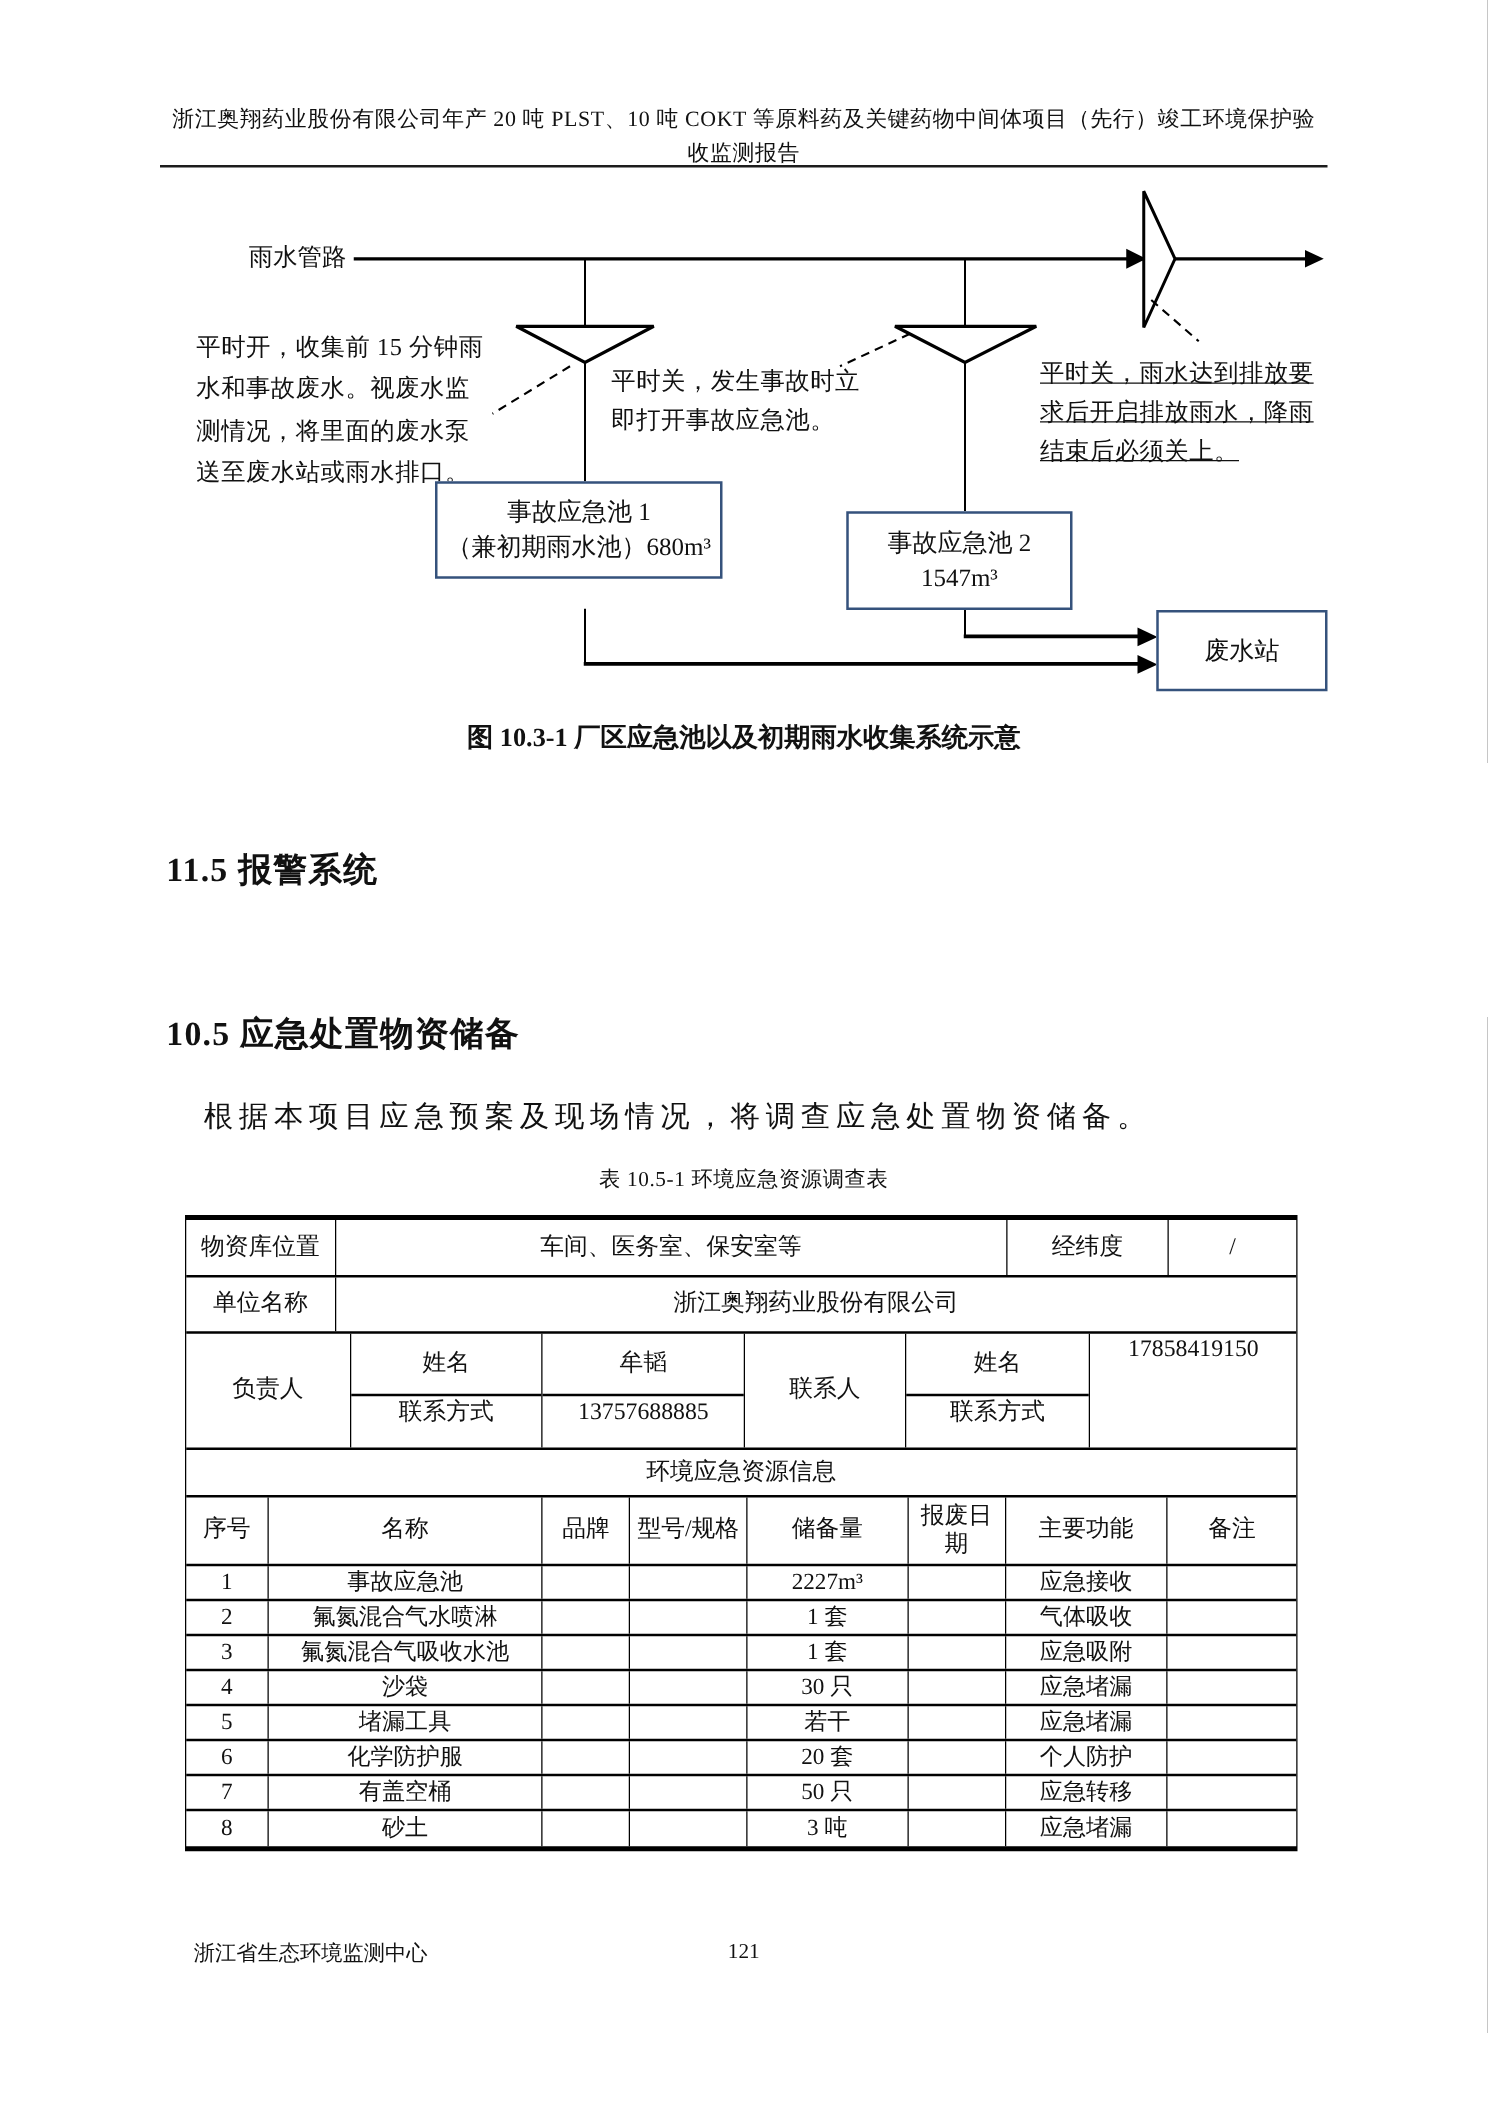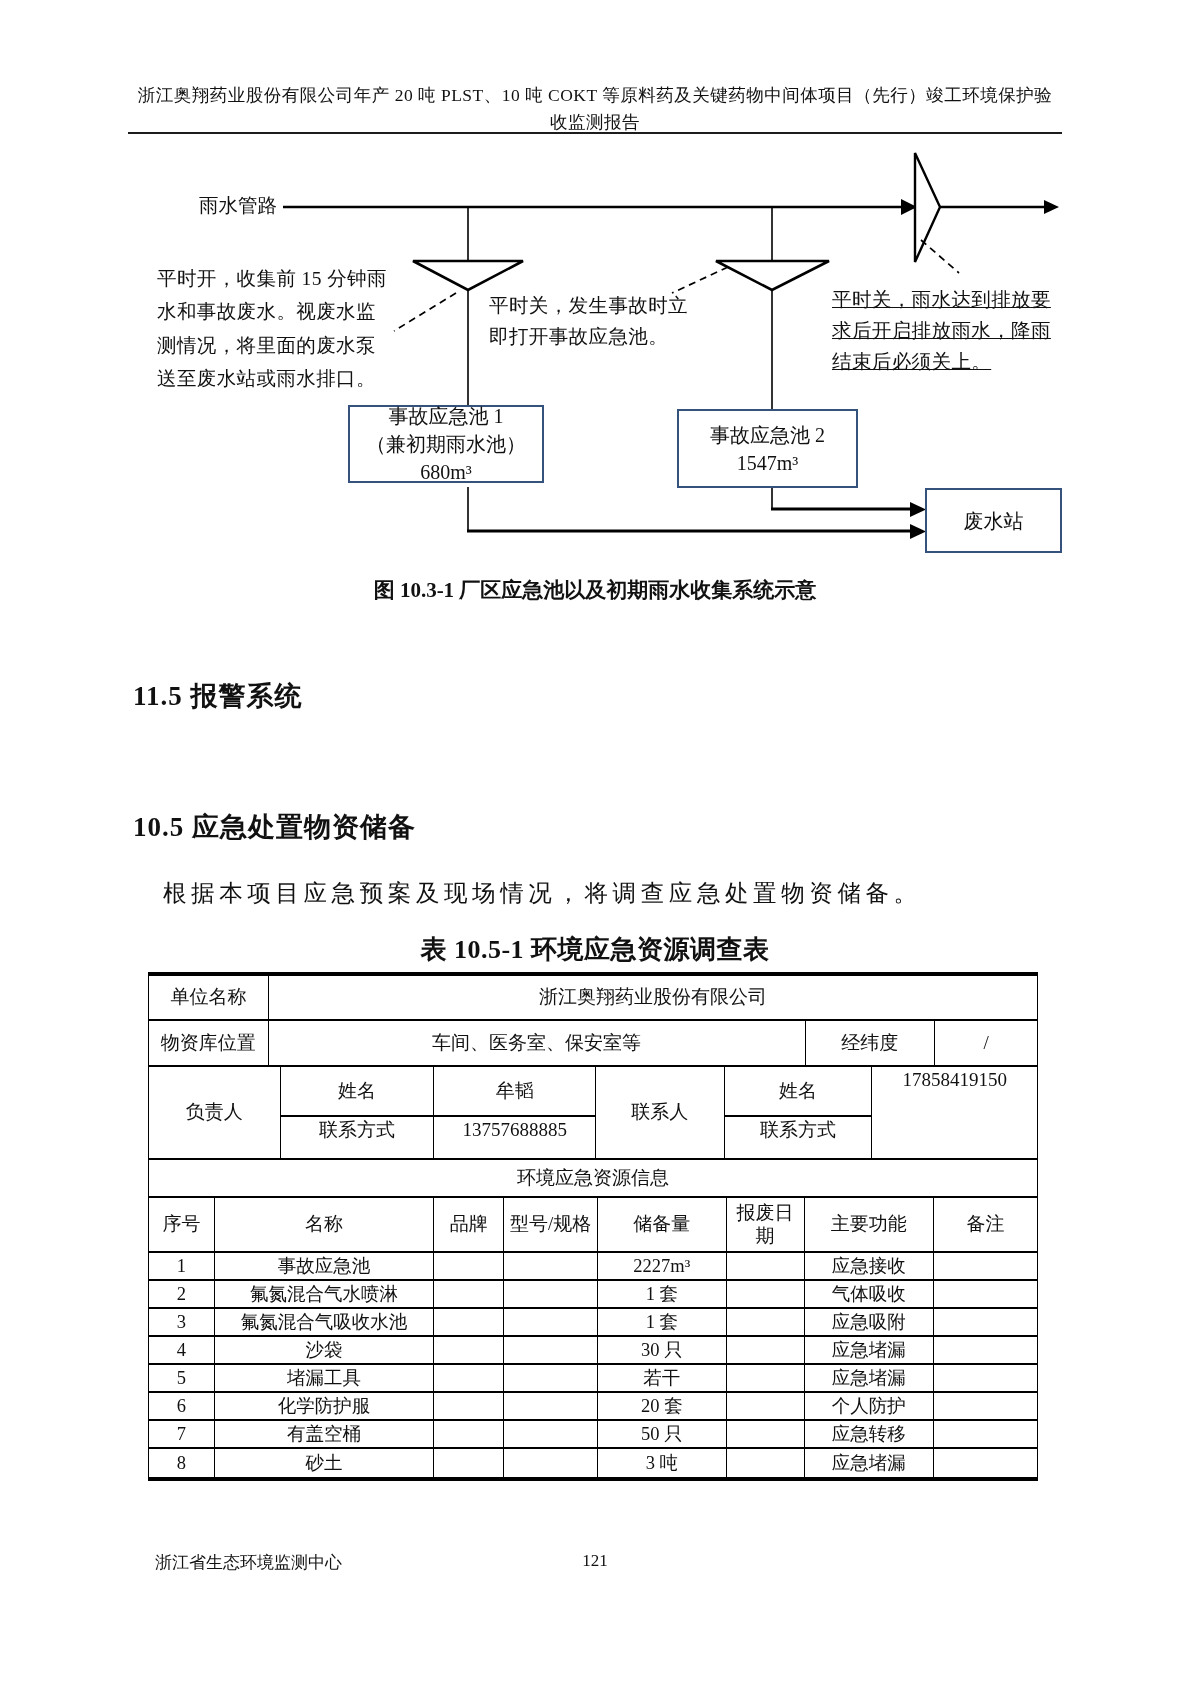--- a/index.html
+++ b/index.html
@@ -11,21 +11,21 @@
   .rule{border-top:2px solid #1c1c1c;height:0;}
   .note{font-size:19.5px;letter-spacing:.4px;white-space:nowrap;}
   .note div{line-height:33.4px;}
   .note.lh31 div{line-height:31px;}
   .pipelabel{font-size:19.5px;}
   .dbox{border:2px solid #35527c;box-sizing:border-box;display:flex;flex-direction:column;
         align-items:center;justify-content:center;text-align:center;font-size:20px;line-height:28px;background:#fff;}
   .figcap{font-weight:bold;font-size:21px;}
   .h2{font-size:27px;font-weight:bold;letter-spacing:1px;white-space:nowrap;}
   .para{font-size:23.5px;letter-spacing:4.6px;white-space:nowrap;}
-  .tablecap{font-weight:bold;font-size:26px;letter-spacing:.5px;}
+  .tablecap{font-weight:normal;font-size:17px;letter-spacing:.5px;}
   
   #rtable{left:148px;top:972px;width:890px;box-sizing:border-box;
           border-top:4px solid #000;border-bottom:4px solid #000;
           border-left:1px solid #000;border-right:1px solid #000;font-size:19px;}
   .trow{display:flex;border-bottom:2px solid #000;box-sizing:border-box;}
   .trow:last-child{border-bottom:none;}
   .tc{border-right:1px solid #000;box-sizing:border-box;display:flex;align-items:center;
       justify-content:center;text-align:center;line-height:1.2;padding:0 3px;}
   .tc:last-child{border-right:none;}
   .vsplit{display:flex;flex-direction:column;padding:0;align-items:stretch;justify-content:flex-start;}
@@ -97,21 +97,21 @@
     <div>平时关，发生事故时立</div>
     <div>即打开事故应急池。</div>
   </div>
 
   <div class="abs note lh31" style="left:832px;top:284px;text-decoration:underline;">
     <div>平时关，雨水达到排放要</div>
     <div>求后开启排放雨水，降雨</div>
     <div>结束后必须关上。</div>
   </div>
 
-  <div class="abs dbox" style="left:348px;top:405px;width:196px;height:78px;">
+  <div class="abs dbox" style="left:348px;top:385px;width:230px;height:78px;">
     <div>事故应急池 1</div>
     <div>（兼初期雨水池）680m³</div>
   </div>
 
   <div class="abs dbox" style="left:677px;top:409px;width:181px;height:79px;">
     <div>事故应急池 2</div>
     <div>1547m³</div>
   </div>
 
   <div class="abs dbox" style="left:925px;top:488px;width:137px;height:65px;">
@@ -122,31 +122,31 @@
 
   <div class="abs h2" style="left:133px;top:678px;">11.5 报警系统</div>
 
   <div class="abs h2" style="left:133px;top:809px;">10.5 应急处置物资储备</div>
   <div class="abs para" style="left:163px;top:877px;">根据本项目应急预案及现场情况，将调查应急处置物资储备。</div>
 
   <div class="abs center tablecap" style="top:932px;">表 10.5-1 环境应急资源调查表</div>
 
   <div class="abs" id="rtable">
 
-
-    <div class="trow" style="height:45px;">
-      <div class="tc" style="width:120px;">单位名称</div>
-      <div class="tc" style="width:770px;">浙江奥翔药业股份有限公司</div>
-    </div>
 
     <div class="trow" style="height:46px;">
       <div class="tc" style="width:120px;">物资库位置</div>
       <div class="tc" style="width:538px;">车间、医务室、保安室等</div>
       <div class="tc" style="width:130px;">经纬度</div>
       <div class="tc" style="width:102px;">/</div>
+    </div>
+
+    <div class="trow" style="height:45px;">
+      <div class="tc" style="width:120px;">单位名称</div>
+      <div class="tc" style="width:770px;">浙江奥翔药业股份有限公司</div>
     </div>
 
     <div class="trow" style="height:93px;">
       <div class="tc" style="width:132px;">负责人</div>
       <div class="tc vsplit" style="width:154px;">
         <div class="vcell topc">姓名</div>
         <div class="vcell botc">联系方式</div>
       </div>
       <div class="tc vsplit" style="width:162px;">
         <div class="vcell topc">牟韬</div>

